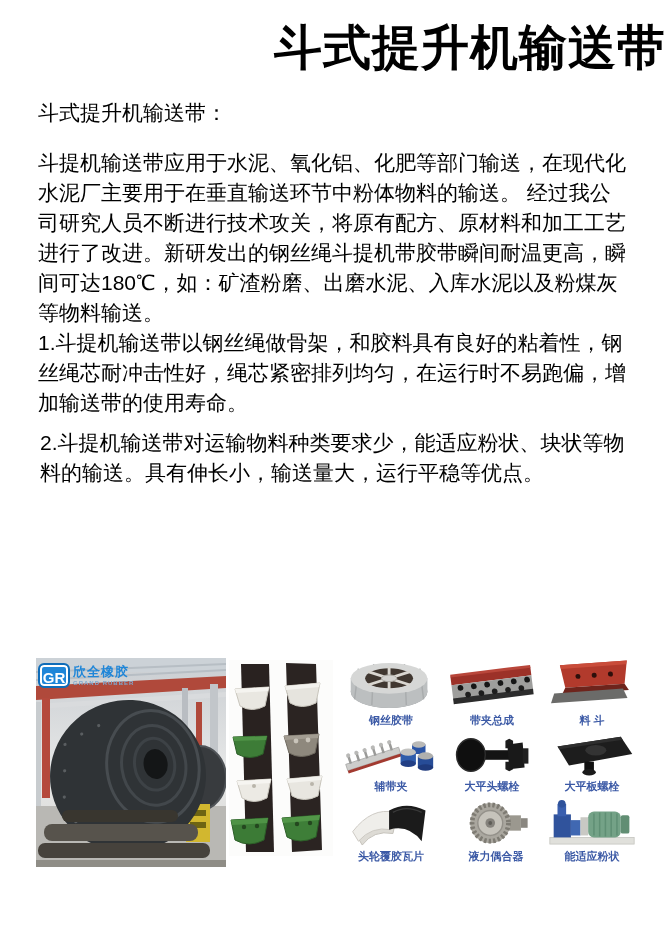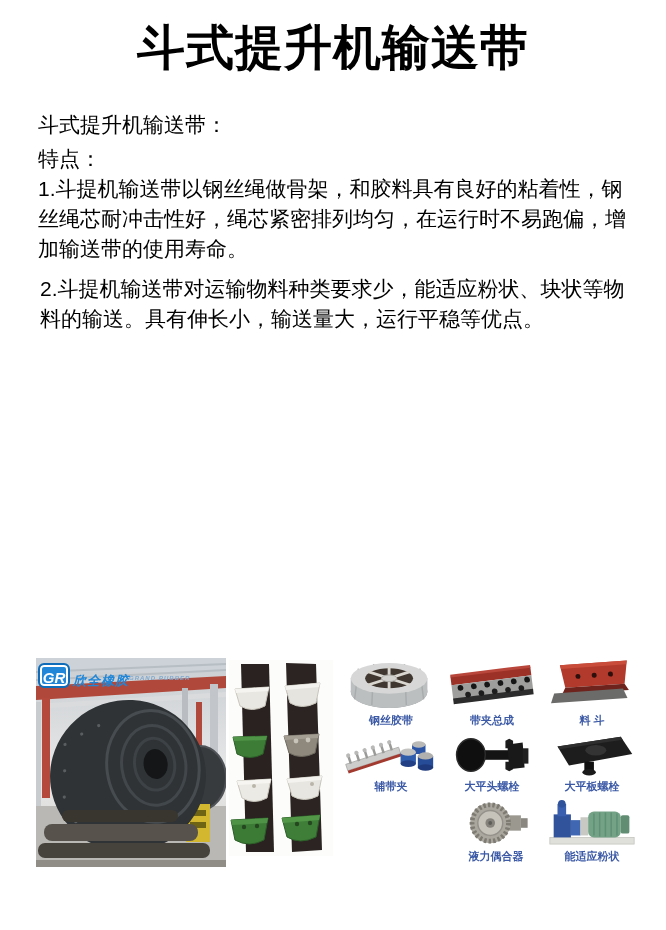--- a/index.html
+++ b/index.html
@@ -3,54 +3,54 @@
 <meta charset="utf-8">
 <style>
   * { margin:0; padding:0; box-sizing:border-box; }
   html,body { background:#fff; }
   .page {
     position:relative; width:666px; height:930px; background:#fff;
     font-family:"Liberation Sans", sans-serif; color:#000; overflow:hidden;
     margin:0 auto;
   }
   .title {
-    padding-top:18px; text-align:center;
+    padding-top:18px; text-align:right;
     font-size:48px; line-height:60px; font-weight:700; letter-spacing:1px;
   }
   .line, .para { margin:0 38px; font-size:21px; line-height:30px; }
-  .mt20 { margin-top:32px; }
+  .mt20 { margin-top:20px; }
   .mt4  { margin-top:4px; }
   .mt14 { margin-top:0; }
   .mt10 { margin-top:10px;margin-left:40px; }
   .gallery { position:absolute; left:0; top:650px; width:666px; height:240px; }
   .photo-left { position:absolute; left:36px; top:8px; width:190px; height:209px; }
   .photo-left svg { display:block; }
   .photo-buckets { position:absolute; left:229px; top:10px; width:104px; height:196px; }
-  .logo { position:absolute; left:2px; top:5px; display:flex; align-items:flex-end;font-style:italic; }
+  .logo { position:absolute; left:2px; top:5px; display:flex; align-items:center; }
   .logo-gr {
     display:inline-block; width:32px; height:25px; background:#1f86d8; border-radius:6px;
     color:#fff; font-weight:700; font-size:15px; line-height:25px; text-align:center;
     border:2px solid #0f6cb8; box-shadow:inset 0 0 0 2px #fff; letter-spacing:0;
   }
-  .logo-txt { display:flex; margin-left:3px; padding-top:1px; }
+  .logo-txt { display:flex; flex-direction:column; margin-left:3px; padding-top:1px; }
   .logo-cn { color:#1f86d8; font-size:13px; font-weight:700; letter-spacing:1px; line-height:14px; }
   .logo-en { color:#7fa8cf; font-size:6px; font-weight:700; letter-spacing:1px; line-height:8px; }
   .cell { position:absolute; width:98px; text-align:center; }
   .cell svg { display:block; margin:0 auto; }
   .plabel { font-size:11px; font-weight:700; color:#3c5aa6; margin-top:1px; white-space:nowrap; }
 </style>
 </head>
 <body>
 
 <div class="page">
 
   <h1 class="title">斗式提升机输送带</h1>
 
   <p class="line mt20">斗式提升机输送带：</p>
-  <p class="line mt4">特点：</p>
+  <p class="para mt20">斗提机输送带应用于水泥、氧化铝、化肥等部门输送，在现代化水泥厂主要用于在垂直输送环节中粉体物料的输送。 经过我公司研究人员不断进行技术攻关，将原有配方、原材料和加工工艺进行了改进。新研发出的钢丝绳斗提机带胶带瞬间耐温更高，瞬间可达180℃，如：矿渣粉磨、出磨水泥、入库水泥以及粉煤灰等物料输送。</p>
   <p class="para mt14">1.斗提机输送带以钢丝绳做骨架，和胶料具有良好的粘着性，钢丝绳芯耐冲击性好，绳芯紧密排列均匀，在运行时不易跑偏，增加输送带的使用寿命。</p>
   <p class="para mt10">2.斗提机输送带对运输物料种类要求少，能适应粉状、块状等物料的输送。具有伸长小，输送量大，运行平稳等优点。</p>
 
   <div class="gallery">
 
     <div class="photo-left">
       <svg width="190" height="209" viewBox="0 0 190 209">
         <defs>
           <linearGradient id="fbg" x1="0" y1="0" x2="0" y2="1">
             <stop offset="0" stop-color="#c9cdd1"></stop>
@@ -258,20 +258,29 @@
       <svg width="92" height="46" viewBox="0 0 96 46">
         <polygon points="12,14 78,4 90,22 24,34" fill="#1d1d1d"></polygon>
         <polygon points="12,14 78,4 80,7 14,17" fill="#2e2e2e"></polygon>
         <ellipse cx="52" cy="18" rx="11" ry="5.5" fill="#333333"></ellipse>
         <rect x="40" y="30" width="10" height="11" fill="#101010"></rect>
         <ellipse cx="45" cy="41" rx="7" ry="3.4" fill="#1a1a1a"></ellipse>
       </svg>
       <figcaption class="plabel">大平板螺栓</figcaption>
     </figure>
 
+    <figure class="cell" style="left:342px;top:148px">
+      <svg width="92" height="50" viewBox="0 0 96 50">
+        <path d="M12 38 Q30 12 54 18 L50 36 Q30 32 18 48 Z" fill="#dddbd5" stroke="#c2bfb8" stroke-width="1"></path>
+        <path d="M8 34 Q28 8 52 14 L48 32 Q28 28 14 44 Z" fill="#efeeea" stroke="#ccc9c2" stroke-width="1"></path>
+        <path d="M46 12 Q64 2 84 12 L80 44 Q66 26 46 32 Z" fill="#1b1b1b"></path>
+        <path d="M50 14 Q64 6 80 14" stroke="#3a3a3a" stroke-width="1.5" fill="none"></path>
+      </svg>
+      <figcaption class="plabel">头轮覆胶瓦片</figcaption>
+    </figure>
 
     <figure class="cell" style="left:447px;top:148px">
       <svg width="92" height="50" viewBox="0 0 96 50">
         <rect x="62" y="17" width="12" height="16" fill="#9b988f"></rect>
         <rect x="74" y="20" width="7" height="10" fill="#8a8780"></rect>
         <circle cx="42" cy="25" r="21" fill="#aaa79f"></circle>
         <circle cx="42" cy="25" r="19" fill="none" stroke="#7e7b73" stroke-width="5" stroke-dasharray="2.6 2.2"></circle>
         <circle cx="42" cy="25" r="13" fill="#c6c3bb"></circle>
         <circle cx="42" cy="25" r="13" fill="none" stroke="#94918a" stroke-width="1.5"></circle>
         <circle cx="42" cy="25" r="5" fill="#85827c"></circle>

